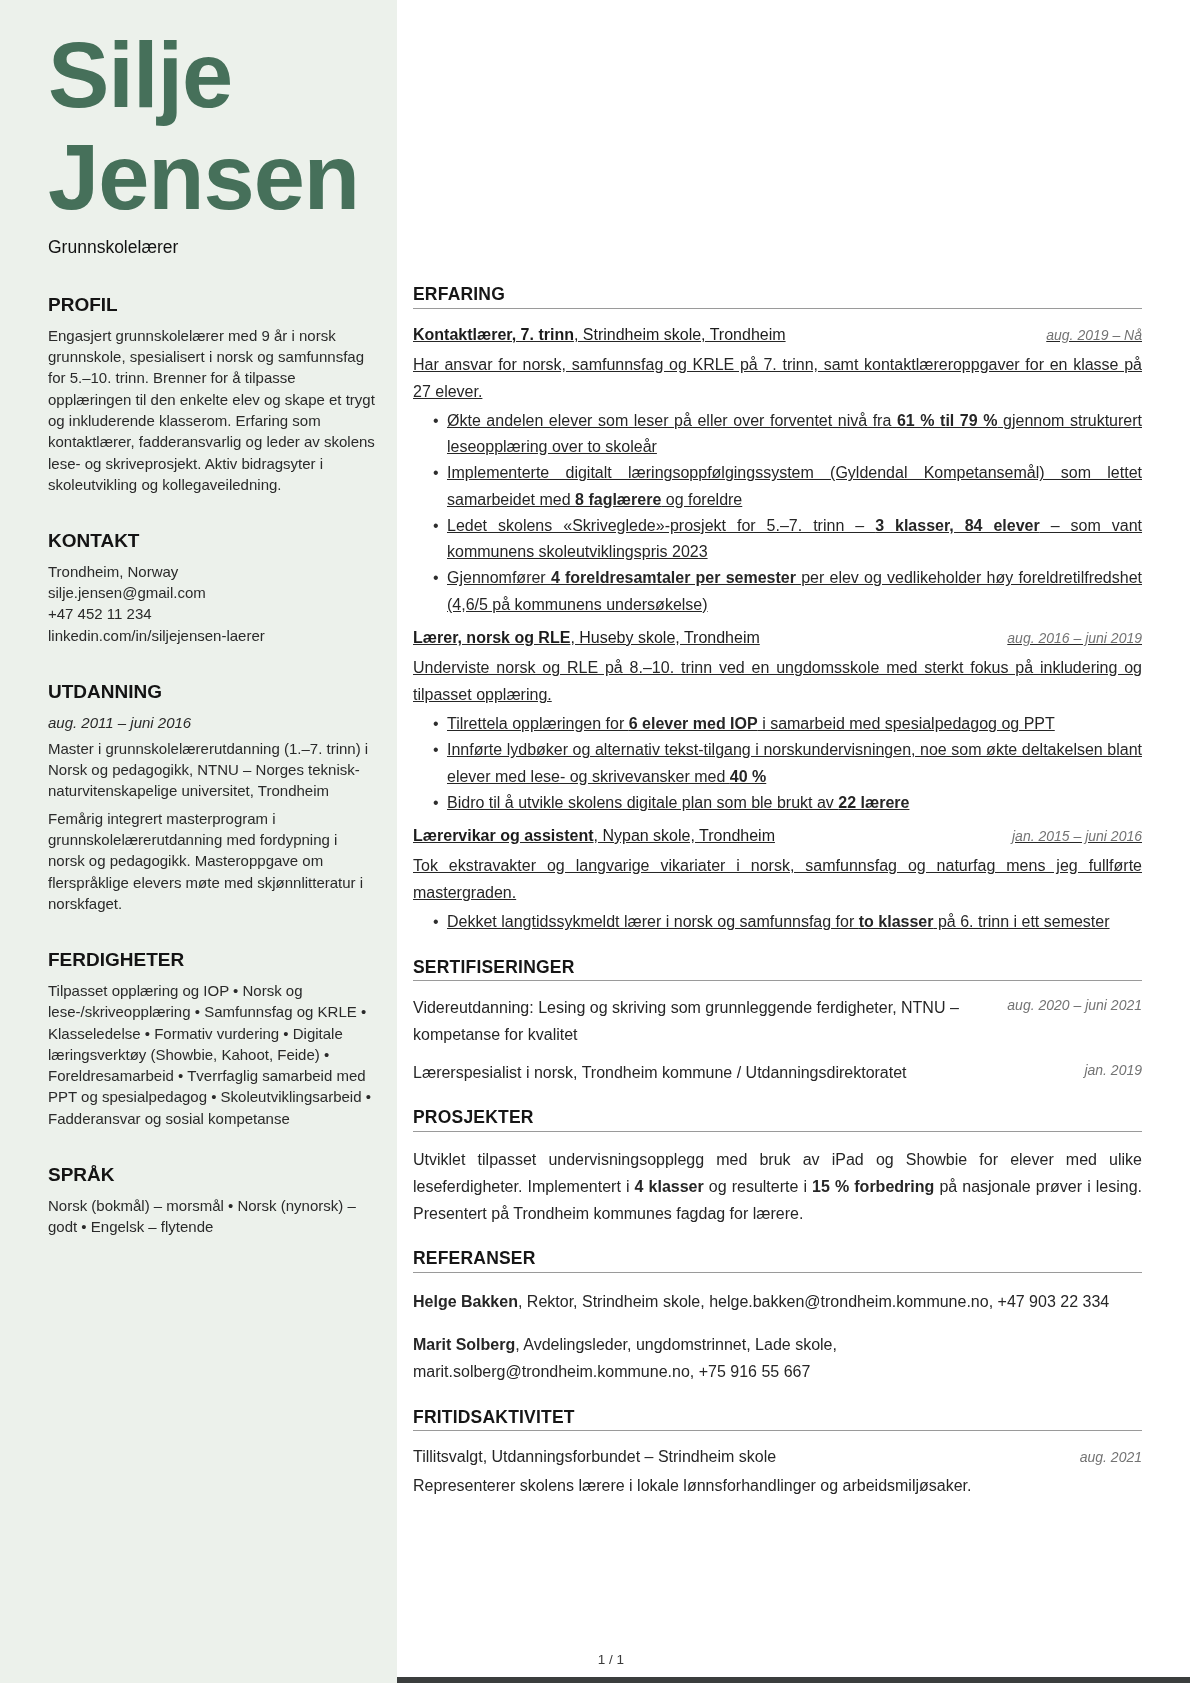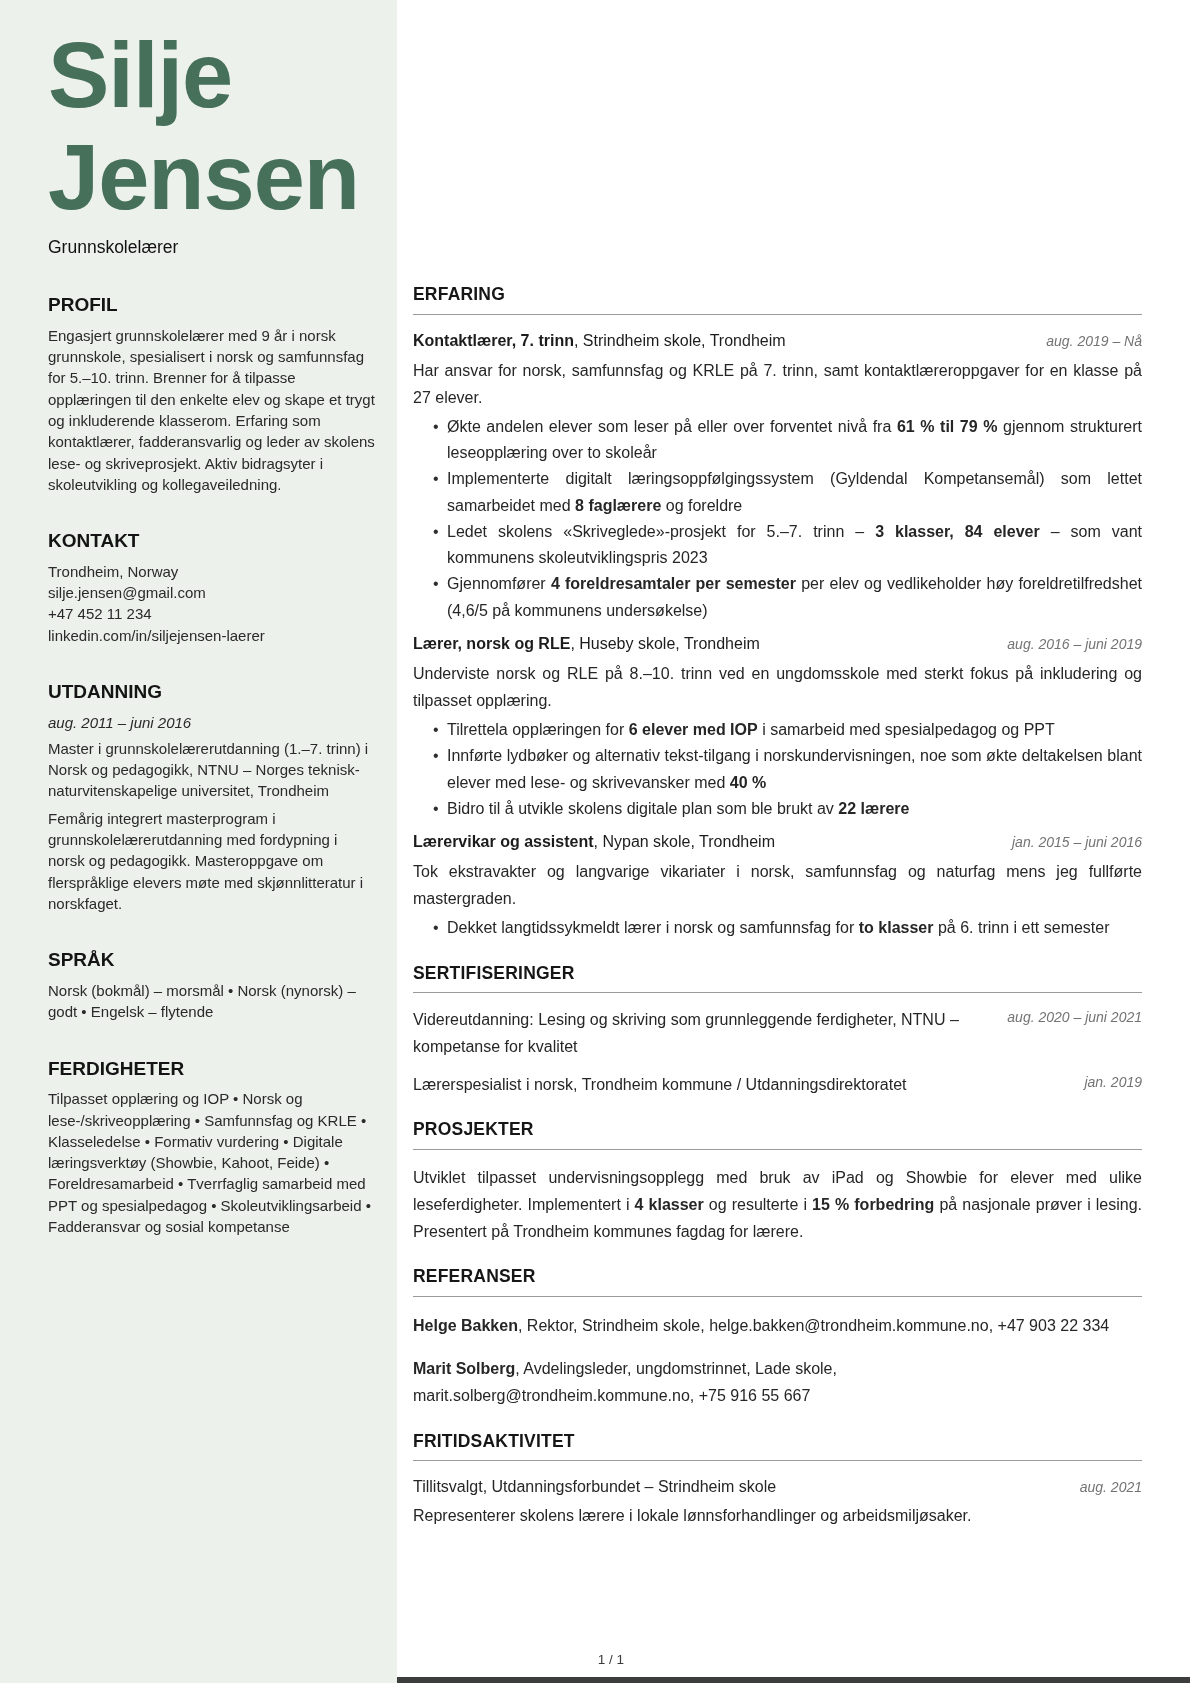--- a/index.html
+++ b/index.html
@@ -30,23 +30,23 @@
   .edu-date{margin:0 0 5px;font-size:15px;font-style:italic;color:#2a2a2a;line-height:1.4;}
   .edu-degree{margin:0 0 6px;font-size:15px;line-height:1.42;color:#2a2a2a;}
   
   .main{
     position:absolute;left:397px;right:0;top:0;bottom:0;
     padding:283px 48px 0 16px;
   }
   .m-section{margin-bottom:20px;}
   .m-heading{
     margin:0 0 14px;font-size:17.5px;font-weight:700;color:#161616;letter-spacing:.2px;
-    line-height:1.3;padding-bottom:8px;border-bottom:1px solid var(--rule-gray);
+    line-height:1.3;padding-bottom:2px;border-bottom:1px solid var(--rule-gray);
   }
-  .job{margin-bottom:8px;}
+  .job{margin-bottom:8px;text-decoration:underline;}
   .row-head{display:flex;justify-content:space-between;align-items:baseline;}
   .job-title{font-size:16px;color:var(--ink);line-height:1.45;}
   .date{font-size:14px;font-style:italic;color:#737373;white-space:nowrap;margin-left:26px;line-height:1.5;}
   .para{margin:5px 0 0;font-size:16px;line-height:1.69;color:var(--body-ink);text-align:justify;}
   ul.bullets{list-style:none;margin:3px 0 6px;padding:0;}
   ul.bullets li{
     position:relative;padding-left:34px;margin:0;font-size:16px;line-height:1.64;
     color:var(--body-ink);text-align:justify;
   }
   ul.bullets li::before{content:"•";position:absolute;left:20px;color:#2e2e2e;}
@@ -82,27 +82,27 @@
     </section>
 
     <section class="side-section">
       <h2 class="side-heading">UTDANNING</h2>
       <p class="edu-date">aug. 2011 – juni 2016</p>
       <p class="edu-degree">Master i grunnskolelærerutdanning (1.–7. trinn) i Norsk og pedagogikk, NTNU – Norges teknisk-naturvitenskapelige universitet, Trondheim</p>
       <p class="side-text">Femårig integrert masterprogram i grunnskolelærerutdanning med fordypning i norsk og pedagogikk. Masteroppgave om flerspråklige elevers møte med skjønnlitteratur i norskfaget.</p>
     </section>
 
     <section class="side-section">
-      <h2 class="side-heading">SPRÅK</h2>
-      <p class="side-text">Norsk (bokmål) – morsmål • Norsk (nynorsk) – godt • Engelsk – flytende</p>
+      <h2 class="side-heading">FERDIGHETER</h2>
+      <p class="side-text">Tilpasset opplæring og IOP • Norsk og lese-/skriveopplæring • Samfunnsfag og KRLE • Klasseledelse • Formativ vurdering • Digitale læringsverktøy (Showbie, Kahoot, Feide) • Foreldresamarbeid • Tverrfaglig samarbeid med PPT og spesialpedagog • Skoleutviklingsarbeid • Fadderansvar og sosial kompetanse</p>
     </section>
 
     <section class="side-section">
-      <h2 class="side-heading">FERDIGHETER</h2>
-      <p class="side-text">Tilpasset opplæring og IOP • Norsk og lese-/skriveopplæring • Samfunnsfag og KRLE • Klasseledelse • Formativ vurdering • Digitale læringsverktøy (Showbie, Kahoot, Feide) • Foreldresamarbeid • Tverrfaglig samarbeid med PPT og spesialpedagog • Skoleutviklingsarbeid • Fadderansvar og sosial kompetanse</p>
+      <h2 class="side-heading">SPRÅK</h2>
+      <p class="side-text">Norsk (bokmål) – morsmål • Norsk (nynorsk) – godt • Engelsk – flytende</p>
     </section>
   </aside>
 
   <main class="main">
 
     <section class="m-section">
       <h2 class="m-heading">ERFARING</h2>
 
       <div class="job">
         <div class="row-head">

